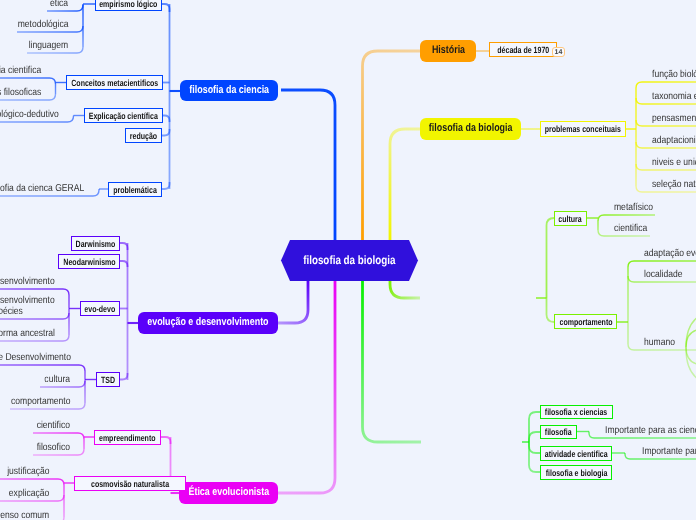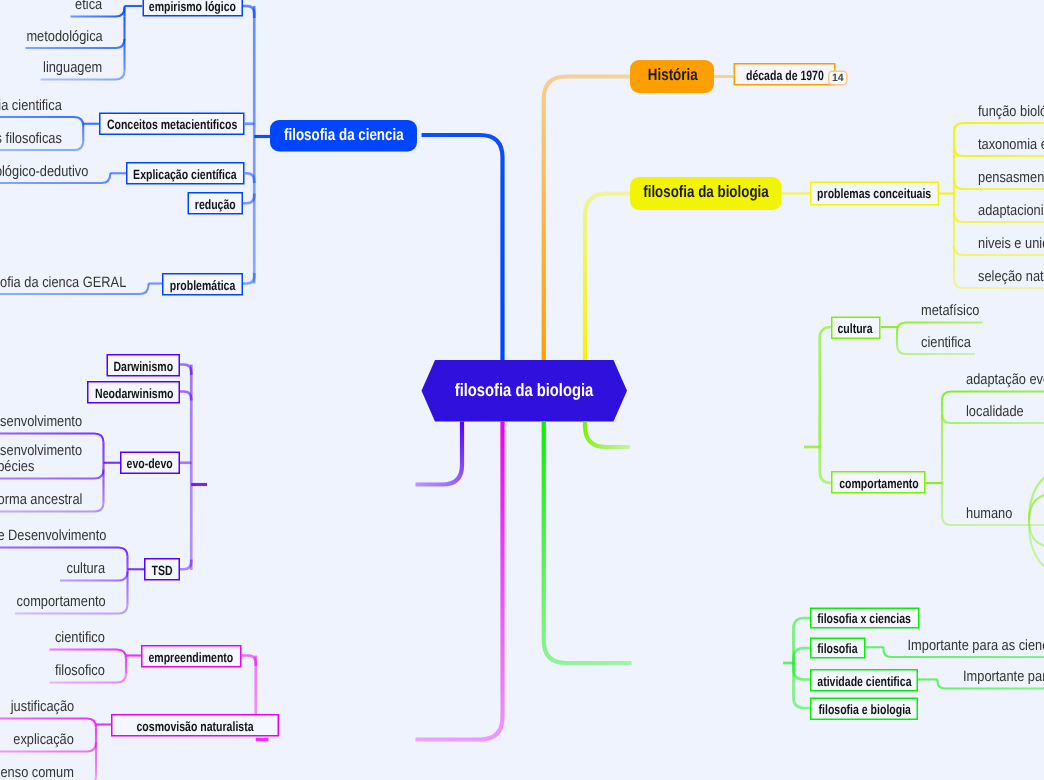--- a/index.html
+++ b/index.html
@@ -591,20 +591,26 @@
     </div>
 <div class="nd pill" style="left:180px;top:80px;width:98px;height:21px;font-size:11px;background:#0045ff;color:#ffffff;">
       <span class="tx" style="transform:scaleX(0.81) translateZ(0)">filosofia da ciencia</span>
     </div>
 <div class="nd pill" style="left:420px;top:40px;width:56px;height:22px;font-size:11px;background:#ff9e00;color:#1b1b1b;">
       <span class="tx" style="transform:scaleX(0.81) translateZ(0)">História</span>
     </div>
 <div class="nd pill" style="left:420px;top:118px;width:101px;height:22px;font-size:11px;background:#f2f500;color:#1b1b1b;">
       <span class="tx" style="transform:scaleX(0.81) translateZ(0)">filosofia da biologia</span>
     </div>
+<div class="nd pill" style="left:138px;top:312px;width:140px;height:22px;font-size:11px;background:#5a00fa;color:#ffffff;">
+      <span class="tx" style="transform:scaleX(0.81) translateZ(0)">evolução e desenvolvimento</span>
+    </div>
+<div class="nd pill" style="left:179px;top:482px;width:99px;height:22px;font-size:11px;background:#ea00f5;color:#ffffff;">
+      <span class="tx" style="transform:scaleX(0.81) translateZ(0)">Ética evolucionista</span>
+    </div>
 <div class="nd box" style="left:95px;top:-4px;width:67px;height:15px;font-size:9px;border-color:#0045ff;">
       <span class="tx" style="transform:scaleX(0.78) translateZ(0)">empirismo lógico</span>
     </div>
 <div class="nd box" style="left:66px;top:75px;width:97px;height:15px;font-size:9px;border-color:#0045ff;">
       <span class="tx" style="transform:scaleX(0.78) translateZ(0)">Conceitos metacientificos</span>
     </div>
 <div class="nd box" style="left:84px;top:108px;width:79px;height:15px;font-size:9px;border-color:#0045ff;">
       <span class="tx" style="transform:scaleX(0.78) translateZ(0)">Explicação científica</span>
     </div>
 <div class="nd box" style="left:125px;top:128px;width:37px;height:15px;font-size:9px;border-color:#0045ff;">

